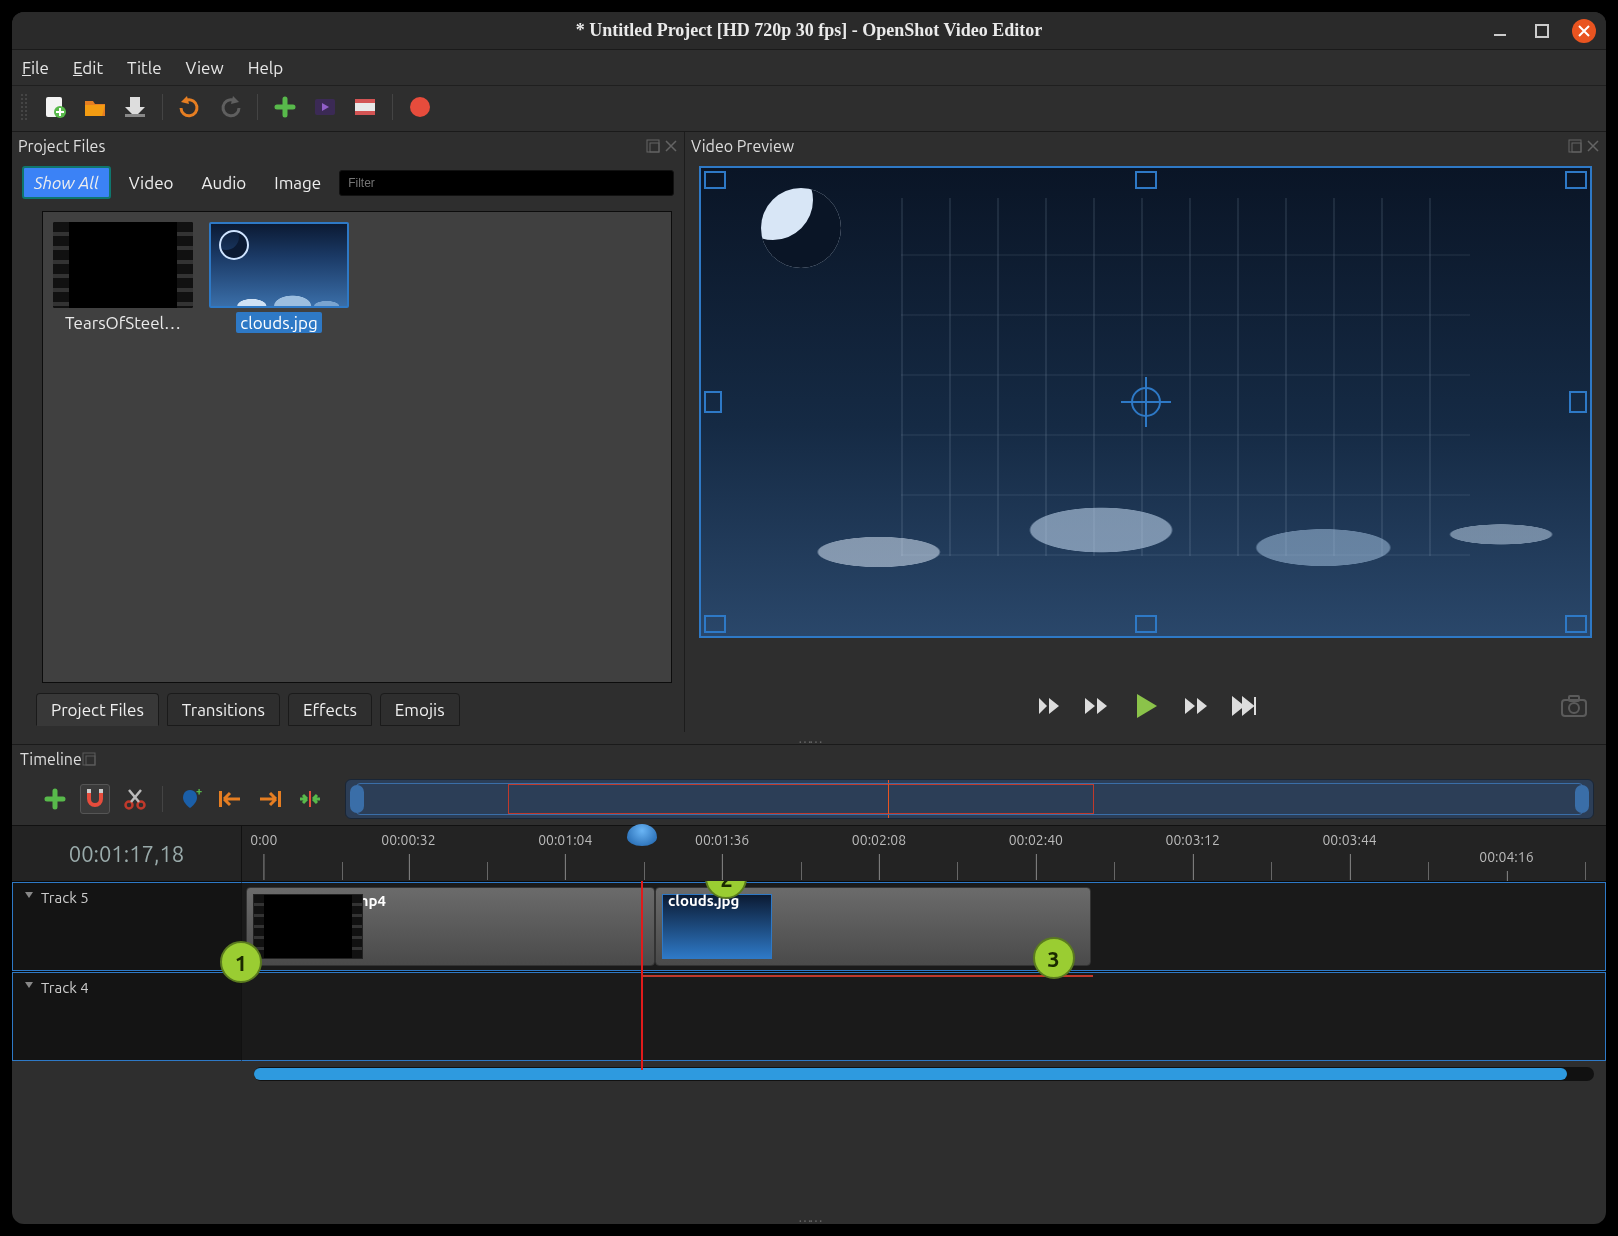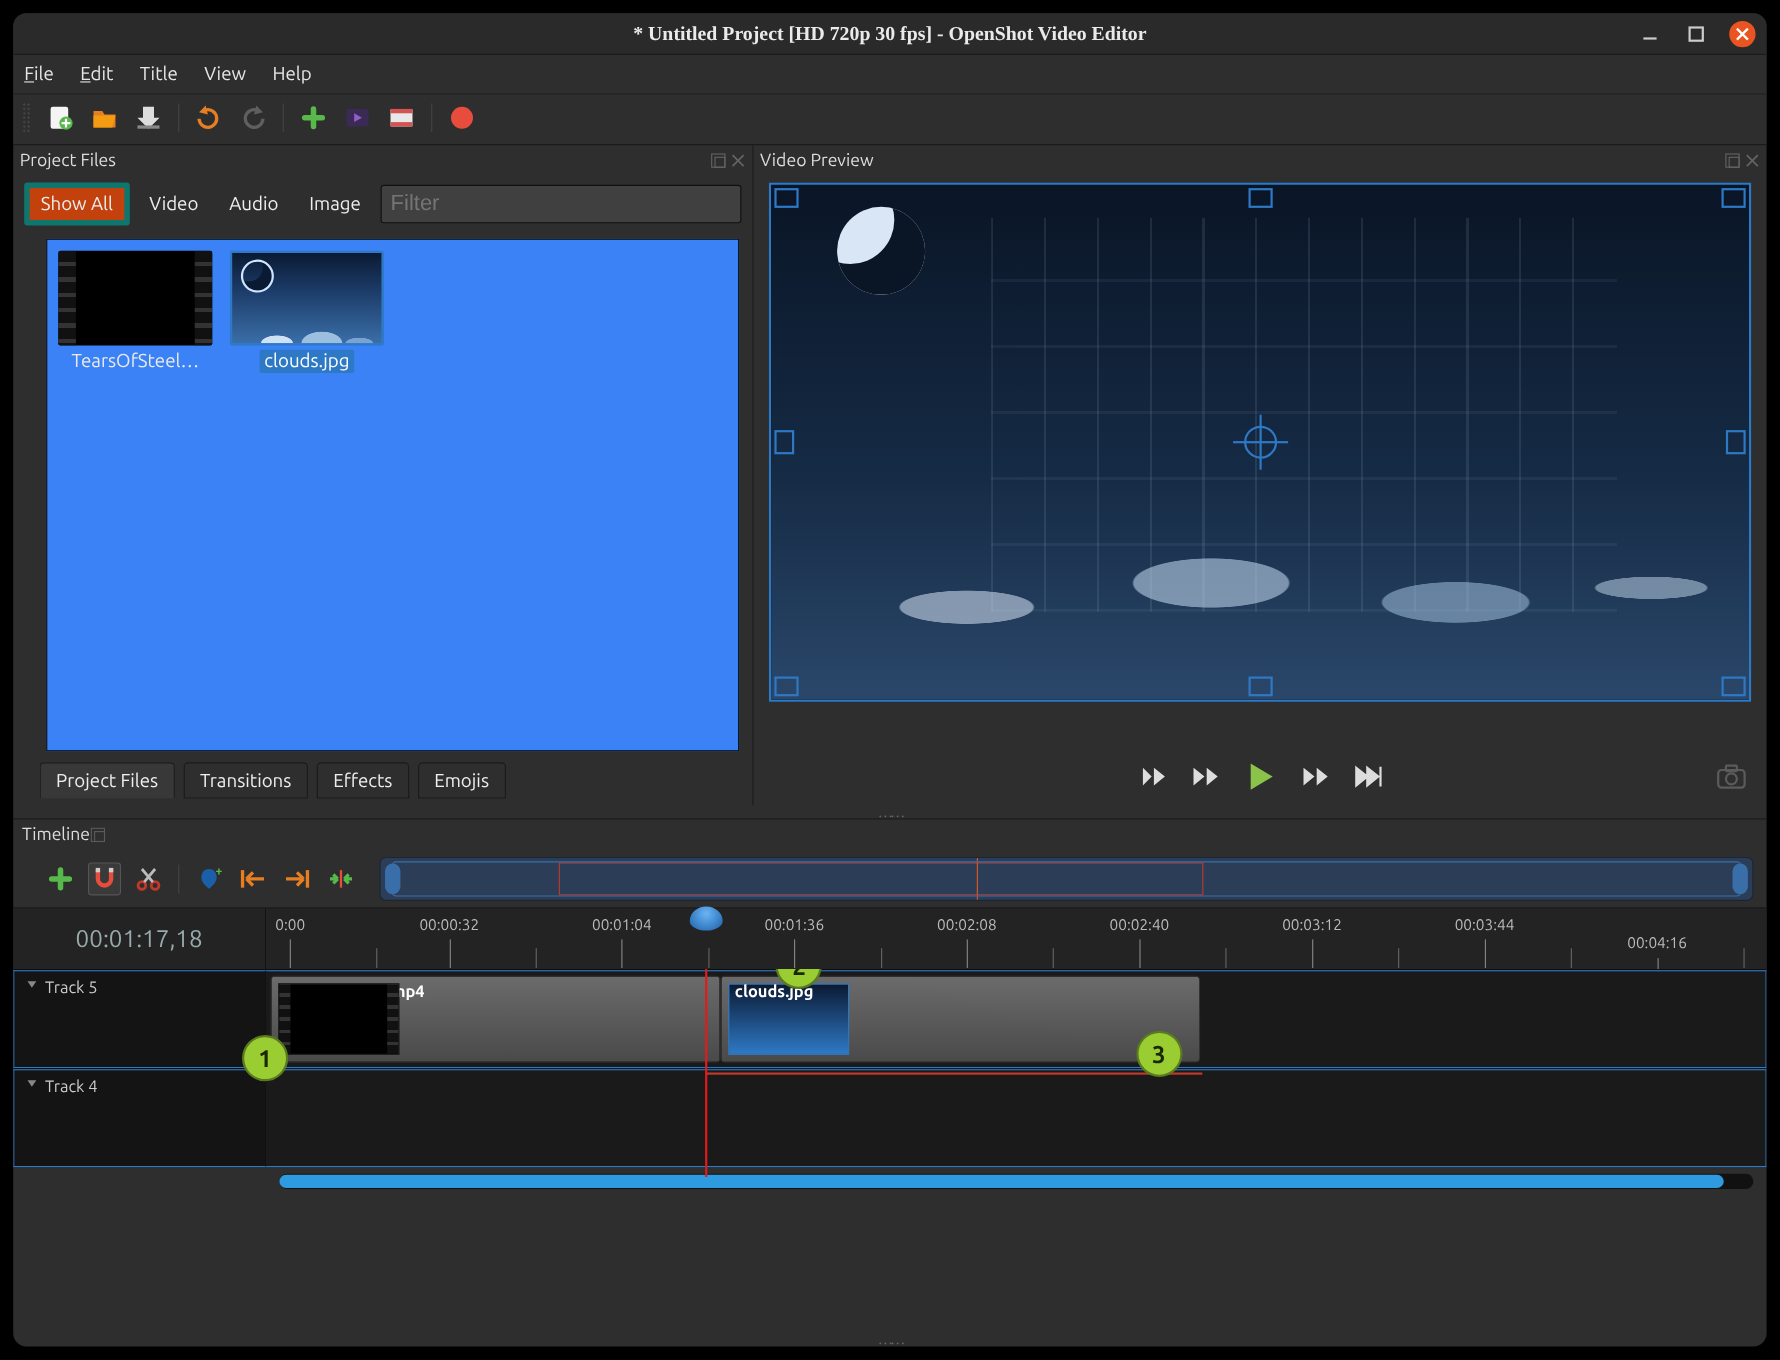--- a/index.html
+++ b/index.html
@@ -17,23 +17,23 @@
   .maintoolbar .grip { width: 8px; height: 28px; background-image: radial-gradient(circle, #555 1px, transparent 1px); background-size: 4px 4px; opacity: .6; margin-right: 2px; }
   .tb-icon { width: 30px; height: 30px; display: flex; align-items: center; justify-content: center; border-radius: 3px; }
   .tb-sep { width: 1px; height: 26px; background: #444; margin: 0 2px; }
   .panes { display: flex; flex: 0 0 600px; }
   .left-pane { width: 672px; display: flex; flex-direction: column; }
   .right-pane { flex: 1; display: flex; flex-direction: column; border-left: 1px solid #1c1c1c; }
   .pane-header { height: 28px; display: flex; align-items: center; justify-content: space-between; padding: 0 6px; font-size: 16px; color: #ddd; }
   .pane-header .mini-icons { display: flex; gap: 4px; opacity: .6; }
   .filter-row { display: flex; align-items: center; gap: 8px; padding: 6px 10px; }
   .filter-btn { padding: 5px 10px; font-size: 17px; color: #eee; border-radius: 3px; }
-  .filter-btn.active { background: #c2410c; border: 5px solid #0f766e; }
-  .filter-input { flex: 1; background: #404040; border: 1px solid #111; color: #aaa; font-size: 20px; padding: 5px 8px; border-radius: 3px; }
-  .files-area { margin: 6px 12px 6px 30px; background: #3b82f6; border: 1px solid #0c0c0c; flex: 1; padding: 10px; display: flex; gap: 16px; align-content: flex-start; flex-wrap: wrap; }
+  .filter-btn.active { background: #3b82f6; border: 2px solid #0f766e; font-style: italic; }
+  .filter-input { flex: 1; background: #000000; border: 1px solid #111; color: #aaa; font-size: 12px; padding: 5px 8px; border-radius: 3px; }
+  .files-area { margin: 6px 12px 6px 30px; background: #404040; border: 1px solid #0c0c0c; flex: 1; padding: 10px; display: flex; gap: 16px; align-content: flex-start; flex-wrap: wrap; }
   .file-item { width: 140px; display: flex; flex-direction: column; align-items: center; gap: 4px; }
   .file-thumb { width: 140px; height: 86px; background: #000; border-radius: 2px; position: relative; overflow: hidden; }
   .file-thumb.video::before, .file-thumb.video::after { content:""; position:absolute; top:0; bottom:0; width:16px; background: repeating-linear-gradient(#111 0 10px, #333 10px 14px); }
   .file-thumb.video::before { left:0; }
   .file-thumb.video::after { right:0; }
   .file-thumb.image { background: linear-gradient(180deg,#0b1a33 0%, #1b3a66 40%, #3a6ea8 100%); border: 2px solid #2e79c6; }
   .file-thumb.image::before { content:""; position:absolute; left:8px; top:6px; width:26px; height:26px; border:2px solid #cfe4ff; border-radius:50%; box-shadow: inset -8px -8px 0 0 #0b1a33; }
   .file-thumb.image::after { content:""; position:absolute; bottom:0; left:0; right:0; height:46px; background: radial-gradient(ellipse at 30% 100%, #cfe1f4 0 14px, transparent 15px), radial-gradient(ellipse at 60% 100%, #9cbedf 0 18px, transparent 19px), radial-gradient(ellipse at 85% 100%, #7aa4cf 0 12px, transparent 13px); }
   .file-label { font-size: 17px; color: #eaeaea; max-width: 140px; overflow: hidden; text-overflow: ellipsis; white-space: nowrap; text-align: center; padding: 1px 4px; }
   .file-item.selected .file-label { background: #2e79c6; color: #fff; border-radius: 2px; }

